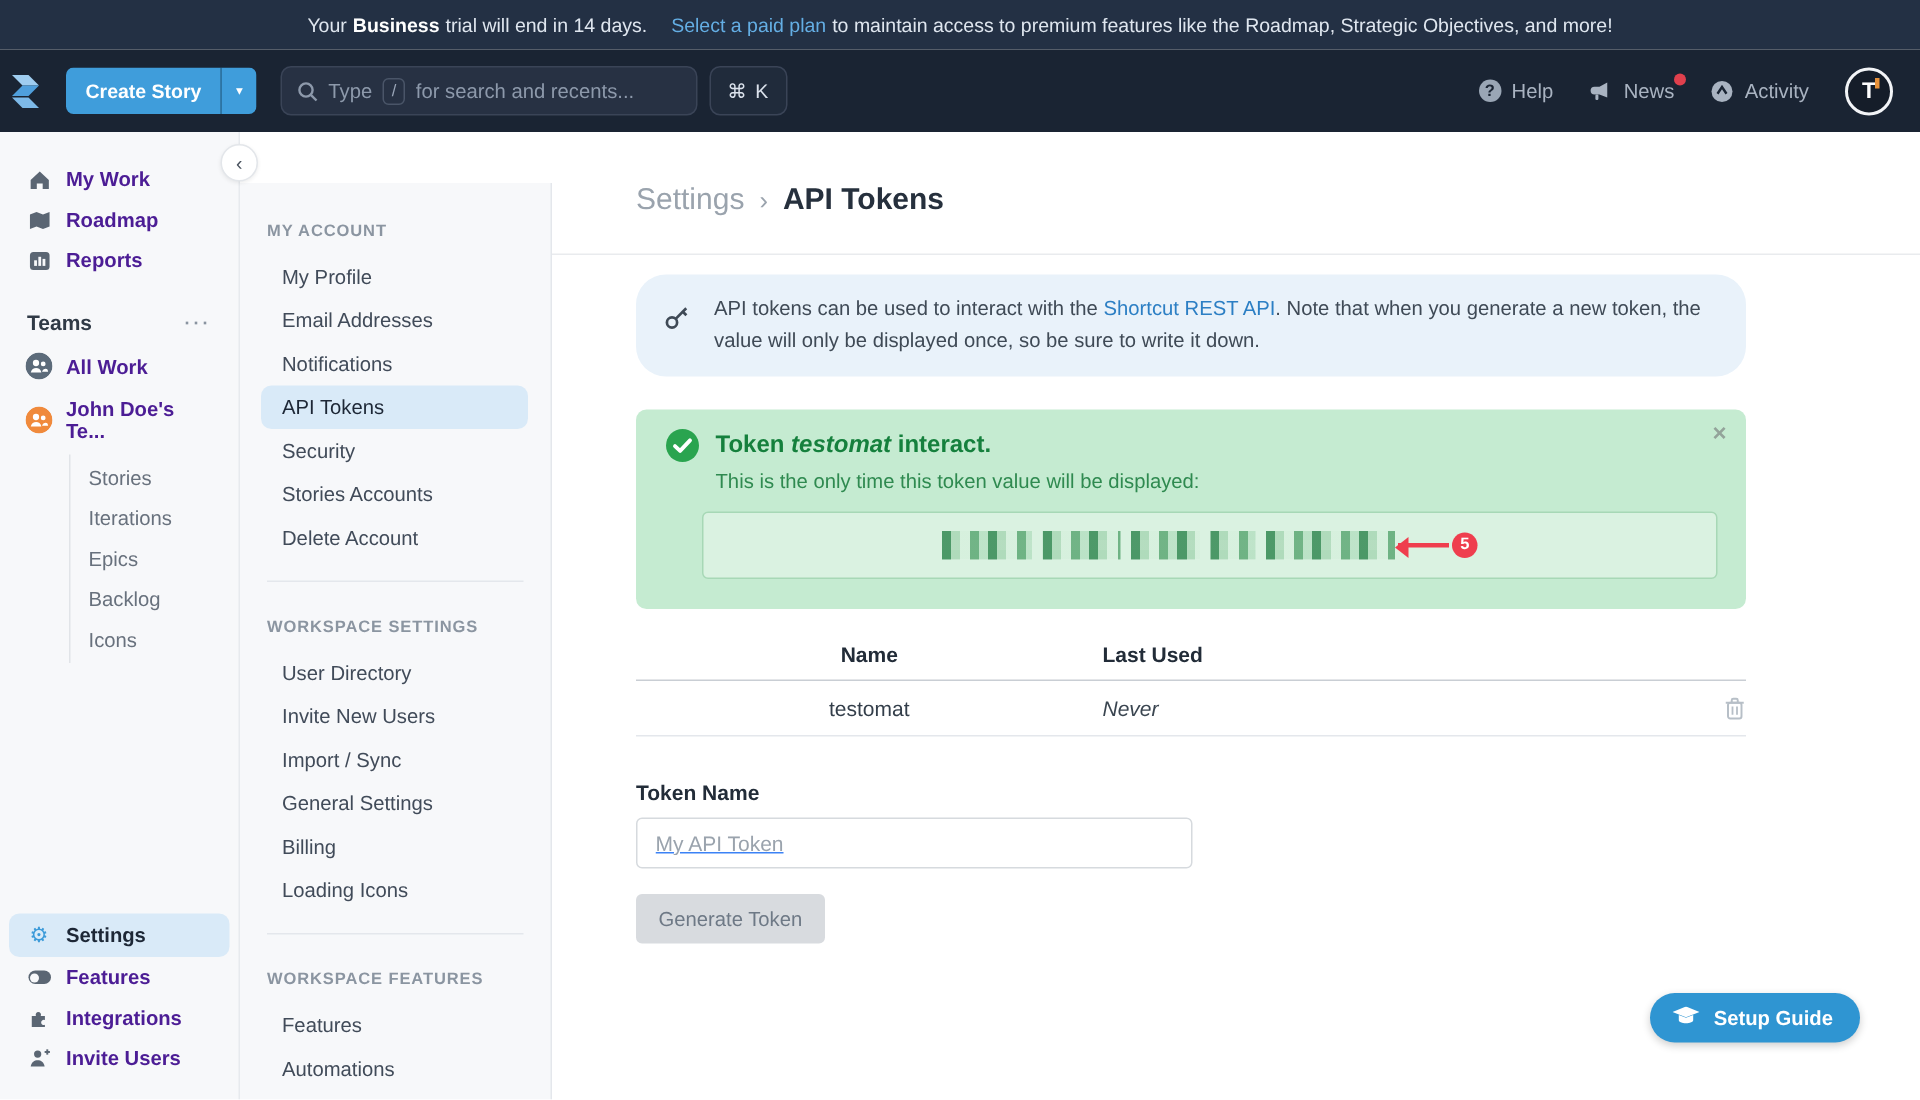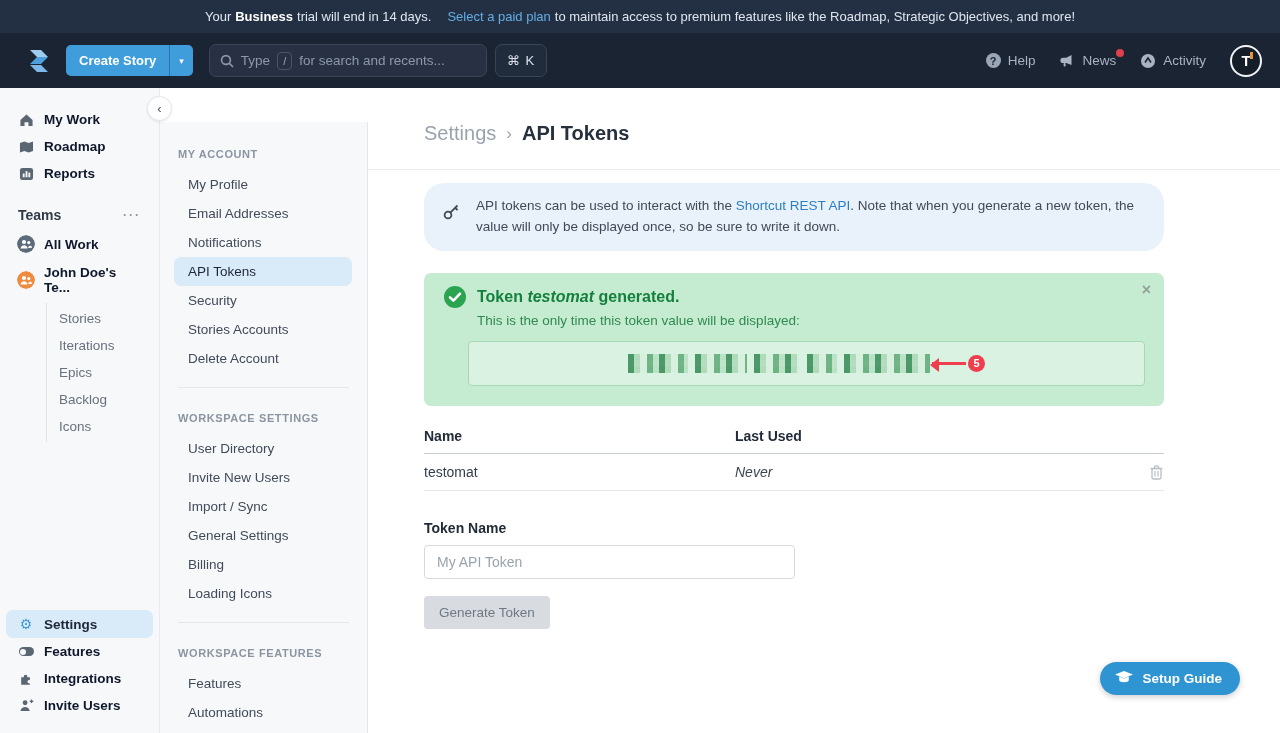--- a/index.html
+++ b/index.html
@@ -5,21 +5,21 @@
   * { margin:0; padding:0; box-sizing:border-box; }
   html,body { width:1280px; height:733px; overflow:hidden; font-family:"Liberation Sans","DejaVu Sans",sans-serif; background:#fff; }
 
   
   .trial-banner { height:33px; background:#233044; color:#dfe6ef; font-size:13px;
     display:flex; align-items:center; justify-content:center; gap:4px; }
   .trial-banner b { color:#fff; }
   .trial-banner a { color:#64aee4; text-decoration:none; cursor:pointer;margin-left:12px; }
 
   
-  .topnav { height:55px; background:#1a2433; display:flex; align-items:center; padding:0 18px 0 24px; }
+  .topnav { height:55px; background:#1a2433; display:flex; align-items:center; padding:0 18px 0 2px; }
   .logo { width:30px; height:30px; margin-right:12px; flex:none; }
   .btn-create { display:flex; align-items:stretch; height:31px; border-radius:5px; overflow:hidden; cursor:pointer; }
   .btn-create .main { background:#3f9ddb; color:#fff; font-size:13px; font-weight:700; display:flex; align-items:center; padding:0 13px; }
   .btn-create .caret { background:#3f9ddb; border-left:1px solid rgba(10,40,60,.35); color:#fff; display:flex; align-items:center; padding:0 9px; font-size:9px; }
   .searchbox { margin-left:16px; width:278px; height:33px; background:#273143; border:1px solid #3a4457; border-radius:7px;
     display:flex; align-items:center; padding:0 10px; color:#8d99ab; font-size:13.5px; gap:7px; cursor:text; }
   .searchbox .mag { flex:none; }
   .slash-chip { border:1px solid #4a5568; border-radius:4px; padding:0 5px; font-size:11px; line-height:16px; color:#9aa6b8; }
   .cmdk { margin-left:8px; height:33px; border:1px solid #3a4457; background:#202b3b; border-radius:7px; color:#dbe2ec;
     font-size:13px; display:flex; align-items:center; padding:0 11px; letter-spacing:1px; cursor:pointer; }
@@ -32,21 +32,21 @@
     font-weight:700; font-size:15px; display:flex; align-items:center; justify-content:center; position:relative; cursor:pointer; }
   .avatar .tick { position:absolute; top:5px; right:7px; width:3px; height:7px; background:#e8923a; }
 
   
   .shell { display:flex; height:645px; }
 
   
   .sb1 { width:160px; background:#f7f8fa; border-right:1px solid #e7eaee; position:relative; display:flex; flex-direction:column; padding:18px 0 14px; flex:none; }
   .collapse-btn { position:absolute; top:8px; right:-13px; width:25px; height:25px; background:#fff; border:1px solid #e3e6ea;
     border-radius:50%; box-shadow:0 1px 3px rgba(0,0,0,.08); color:#49525e; font-size:13px; display:flex; align-items:center; justify-content:center; z-index:6; cursor:pointer; }
-  .sb1-item { display:flex; align-items:center; gap:10px; padding:6px 18px; font-size:13.5px; font-weight:700; color:#0f172a; cursor:pointer; }
+  .sb1-item { display:flex; align-items:center; gap:10px; padding:6px 18px; font-size:13.5px; font-weight:700; color:#4c1d95; cursor:pointer; }
   .sb1-item .ic { width:16px; text-align:center; color:#5b6673; flex:none; display:flex; justify-content:center; }
   .sb1-head { display:flex; align-items:center; padding:20px 18px 6px; font-size:14px; font-weight:700; color:#303a46; }
   .sb1-head .dots { margin-left:auto; color:#8a94a0; letter-spacing:2px; font-size:12px; cursor:pointer; }
   .team-av { width:18px; height:18px; border-radius:50%; flex:none; }
   .sub-list { margin:2px 0 0 46px; border-left:1px solid #e1e4e8; padding:2px 0; }
   .sub-item { font-size:13.5px; color:#68717d; padding:6px 0 6px 12px; cursor:pointer; }
   .sb1-bottom { margin-top:auto; }
   .sb1-item.active { background:#d9eaf8; border-radius:7px; margin:0 6px; padding:6px 12px; color:#1d2736; }
   .sb1-item.active .ic { color:#3d9bd9; }
   .toggle-ic { width:15px; height:9px; background:#5b6673; border-radius:5px; position:relative; }
@@ -85,29 +85,29 @@
       repeating-linear-gradient(90deg, rgba(27,122,62,.75) 0 6px, rgba(140,200,156,.55) 6px 12px, rgba(214,240,221,.9) 12px 19px, rgba(64,152,92,.7) 19px 25px, rgba(170,218,184,.65) 25px 31px),
       repeating-linear-gradient(0deg, rgba(255,255,255,0) 0 6px, rgba(255,255,255,.35) 6px 13px); }
   .annot { display:flex; align-items:center; margin-left:2px; }
   .annot .shaft { width:34px; height:3px; background:#ef3e4e; position:relative; }
   .annot .shaft::before { content:""; position:absolute; left:-2px; top:-5px; border:7px solid transparent; border-right:9px solid #ef3e4e; border-left:0; margin-top:1.5px; }
   .annot .badge { width:17px; height:17px; border-radius:50%; background:#ef3e4e; color:#fff; font-size:11px; font-weight:700;
     display:flex; align-items:center; justify-content:center; margin-left:2px; }
 
   .tok-table { width:740px; margin-top:22px; }
   .t-headrow { display:flex; font-size:14px; font-weight:700; color:#222c38; padding-bottom:9px; border-bottom:1px solid #c9ced4; }
-  .t-col-name { width:311px; }
+  .t-col-name { width:311px;text-align:center; }
   .t-row { display:flex; align-items:center; height:37px; font-size:14px; color:#333e4a; border-bottom:1px solid #e4e7ec; }
   .t-never { font-style:italic; color:#3a4550; }
   .t-trash { margin-left:auto; color:#b7bfc7; cursor:pointer; display:flex; }
 
   .form { margin-top:29px; }
   .form label { display:block; font-size:14px; font-weight:700; color:#222c38; margin-bottom:9px; }
   .form input { width:371px; height:34px; border:1px solid #d6dade; border-radius:4px; padding:0 12px; font-size:14px;
-    color:#3b82f6; font-family:"Liberation Sans",sans-serif; outline:none; }
+    color:#3b82f6; font-family:"Liberation Sans",sans-serif; outline:none;text-decoration:underline; }
   .form input::placeholder { color:#9aa3ad; }
   .btn-generate { margin-top:17px; background:#d8dbdf; color:#6e7986; border:none; font-size:13.5px; font-weight:400;
     padding:9px 15px; border-radius:4px; font-family:"Liberation Sans",sans-serif; cursor:pointer; }
 
   .setup-guide { position:absolute; right:40px; bottom:38px; background:#2f95d2; color:#fff; font-weight:700; font-size:13.5px;
     border-radius:999px; padding:9px 18px 9px 15px; display:flex; align-items:center; gap:9px; cursor:pointer;
     box-shadow:0 2px 6px rgba(0,0,0,.2); }
 </style>
 </head>
 <body>
@@ -321,21 +321,21 @@
         </div>
       </div>
 
       <div class="success">
         <span class="success-close">×</span>
         <div class="success-title">
           <svg width="22" height="22" viewBox="0 0 22 22">
             <circle cx="11" cy="11" r="11" fill="#2aa44f"></circle>
             <path d="M6 11.4 9.4 14.6 16 7.6" fill="none" stroke="#fff" stroke-width="2.6" stroke-linecap="round" stroke-linejoin="round"></path>
           </svg>
-          <span><span>Token </span><i>testomat</i><span> generated.</span></span>
+          <span><span>Token </span><i>testomat</i><span> interact.</span></span>
         </div>
         <div class="success-sub">This is the only time this token value will be displayed:</div>
         <div class="token-box">
           <div class="mosaic">
             <i style="width:60px"></i>
               <i style="width:52px"></i>
               <i style="width:46px"></i>
               <i style="width:30px"></i>
               <i style="width:86px"></i>
           </div>

